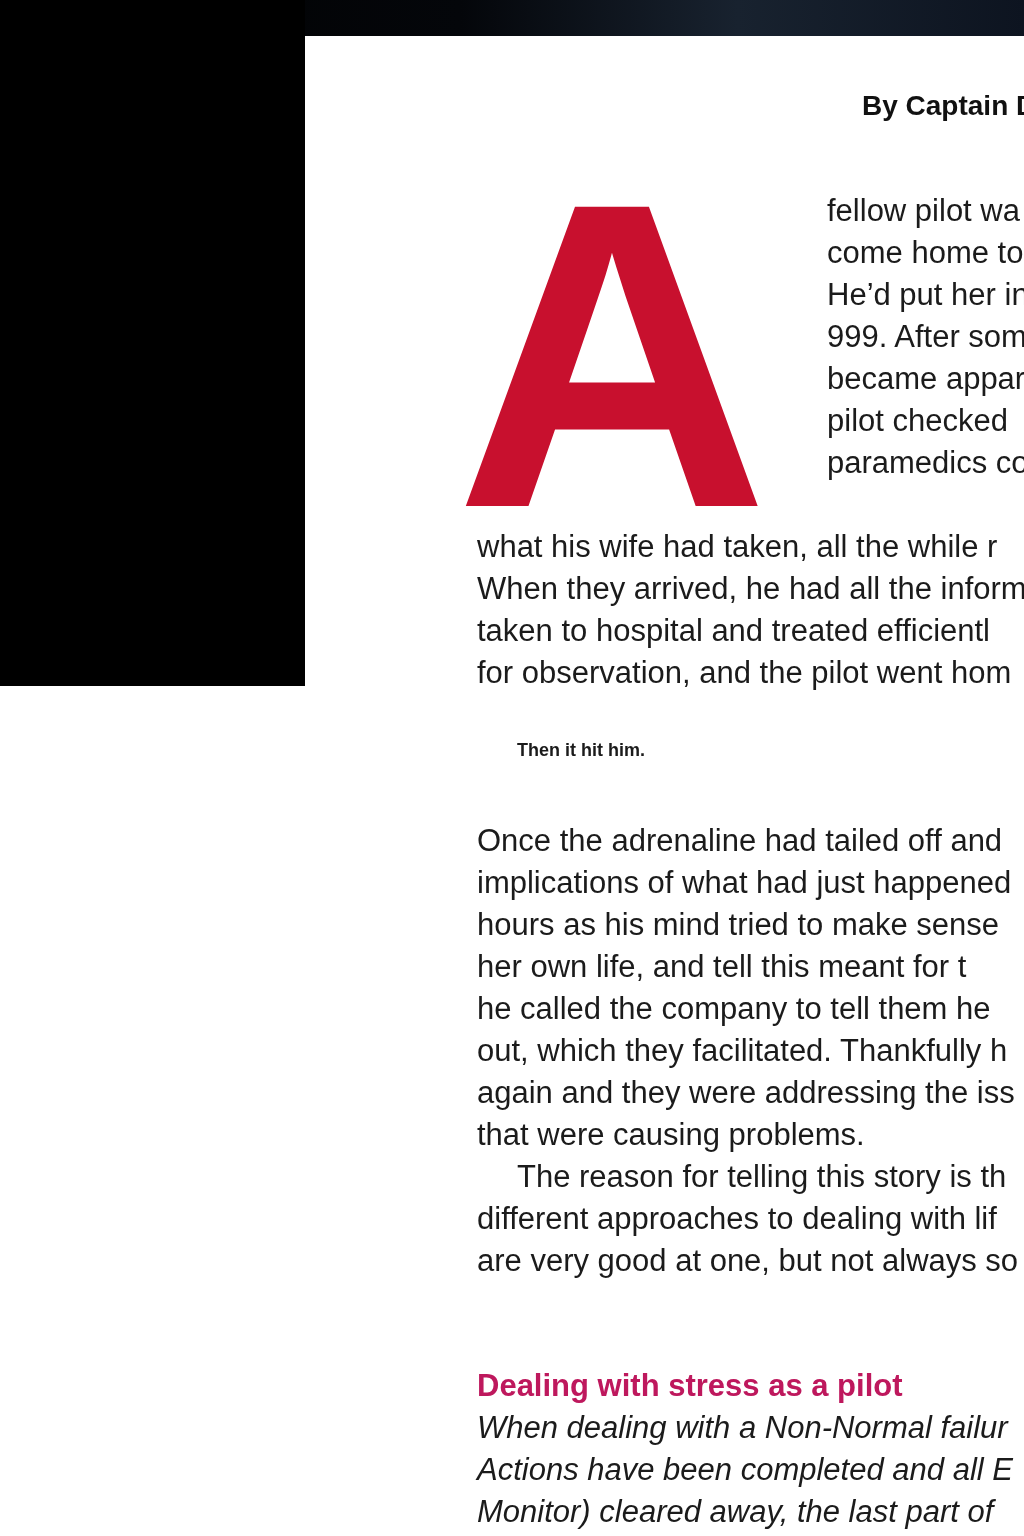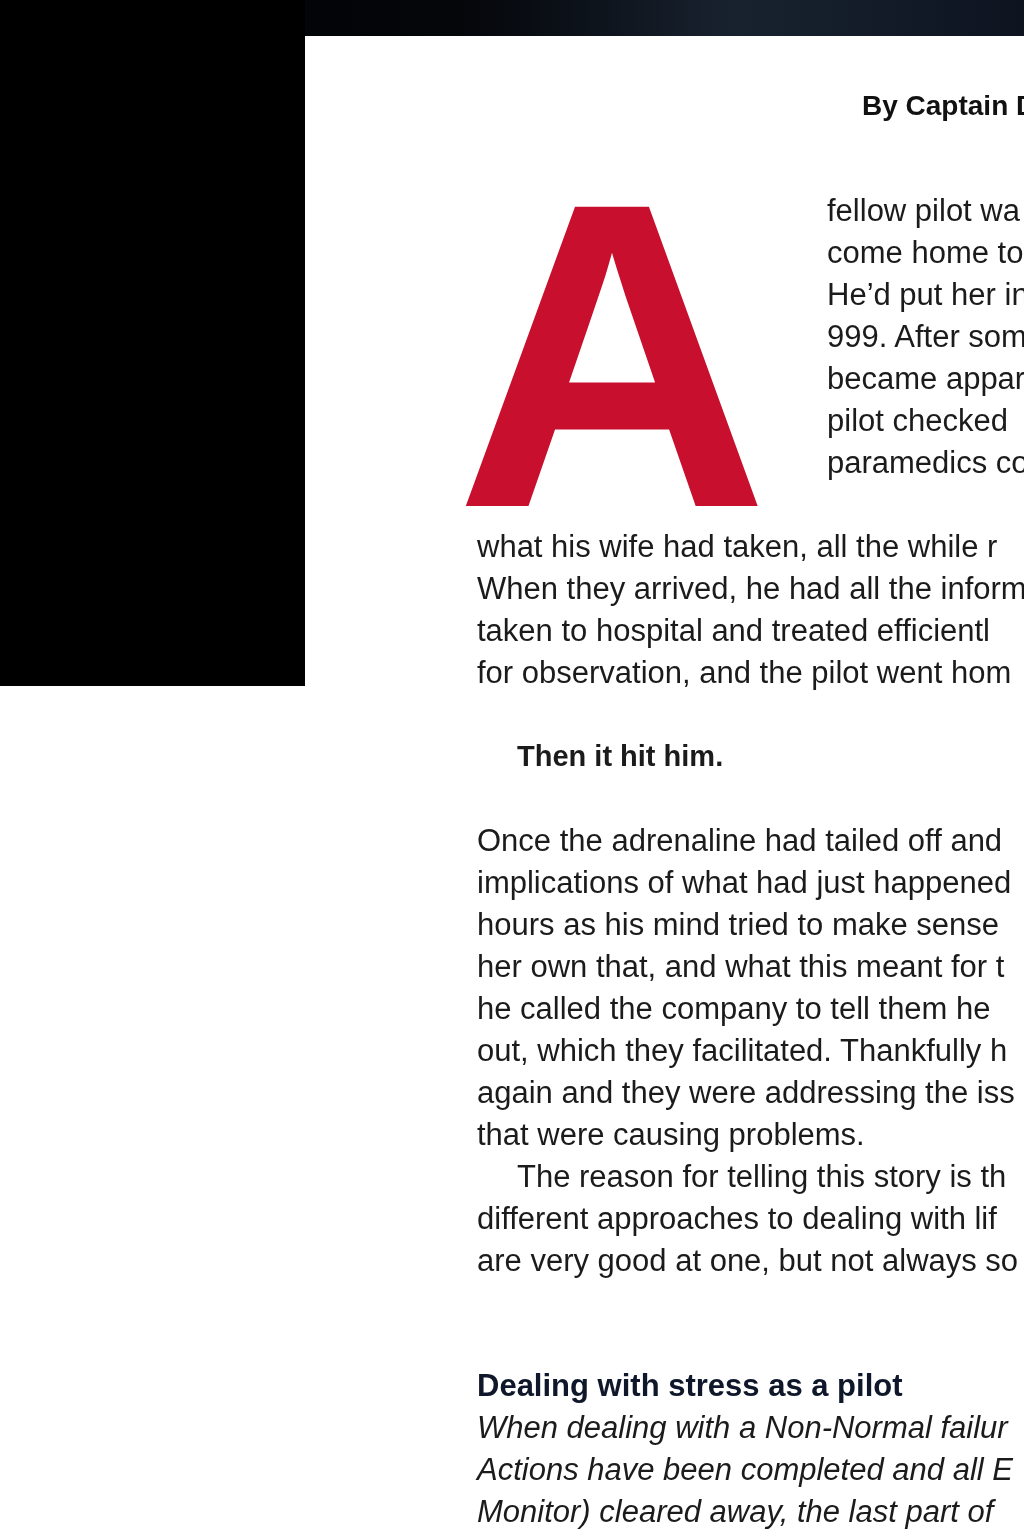--- a/index.html
+++ b/index.html
@@ -49,31 +49,31 @@
     white-space: pre;
     font-size: 31px;
     line-height: 42px;
   }
   .intro-side   { position: absolute; left: 827px; top: 190px; }
   .intro-full   { position: absolute; left: 477px; top: 526px; }
   .pull-line {
     position: absolute;
     left: 517px; top: 740px;
     font-weight: bold;
-    font-size: 29px;
+    font-size: 18px;
     white-space: pre;
   }
   .body-block   { position: absolute; left: 477px; top: 820px; }
   .indent       { padding-left: 40px; }
   .section-heading {
     position: absolute;
     left: 477px; top: 1368px;
     font-size: 31px;
     font-weight: bold;
-    color: #0f172a;
+    color: #be185d;
     white-space: pre;
   }
   .section-block { position: absolute; left: 477px; top: 1407px; font-style: italic; }
 </style>
 </head>
 <body>
 
 <div class="top-band"></div>
 
 <div class="left-block"></div>
@@ -98,21 +98,21 @@
   <div class="line">taken to hospital and treated efficientl</div>
   <div class="line">for observation, and the pilot went hom</div>
 </div>
 
 <div class="pull-line">Then it hit him.</div>
 
 <div class="body-block">
   <div class="line">Once the adrenaline had tailed off and</div>
   <div class="line">implications of what had just happened</div>
   <div class="line">hours as his mind tried to make sense</div>
-  <div class="line">her own that, and what this meant for t</div>
+  <div class="line">her own life, and tell this meant for t</div>
   <div class="line">he called the company to tell them he</div>
   <div class="line">out, which they facilitated. Thankfully h</div>
   <div class="line">again and they were addressing the iss</div>
   <div class="line">that were causing problems.</div>
   <div class="line indent">The reason for telling this story is th</div>
   <div class="line">different approaches to dealing with lif</div>
   <div class="line">are very good at one, but not always so</div>
 </div>
 
 <div class="section-heading">Dealing with stress as a pilot</div>

